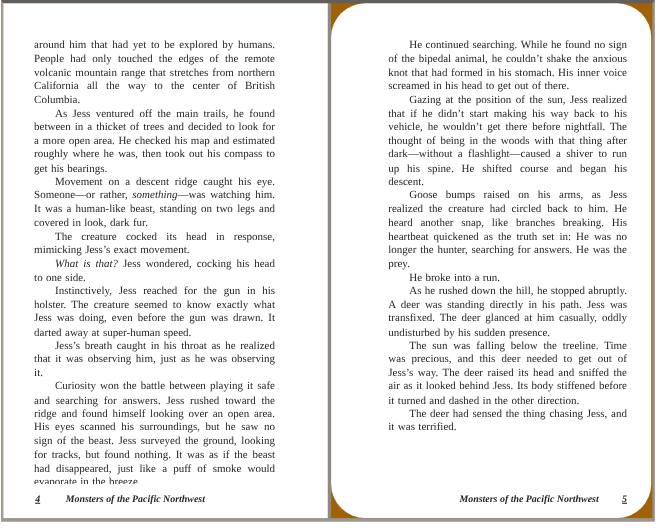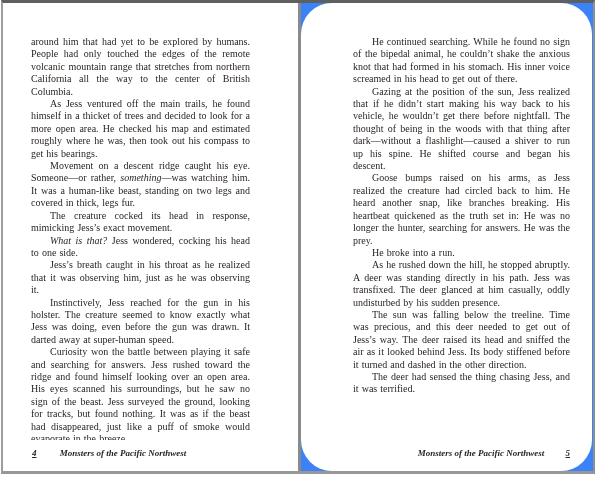--- a/index.html
+++ b/index.html
@@ -10,21 +10,21 @@
     background: #ffffff;
     font-family: "Liberation Serif", "DejaVu Serif", serif;
   }
   .spread {
     position: absolute;
     left: 1px;
     top: 0;
     width: 594px;
     height: 474px;
     box-sizing: border-box;
-    background: #3b82f6;
+    background: #a16207;
     border-top: 3px solid #5f5f5f;
     border-bottom: 3px solid #979797;
     border-left: 2px solid #9d9d9d;
     border-right: 2px solid #8f8f8f;
     display: flex;
   }
   .page {
     position: relative;
     height: 100%;
     background: #ffffff;
@@ -68,26 +68,26 @@
   .page-right .folio { margin-left: 19px; }
 </style>
 </head>
 <body>
 
 <div class="spread">
 
   <div class="page page-left">
     <div class="page-body">
         <p class="noindent"><span>around him that had yet to be explored by humans. People had only touched the edges of the remote volcanic mountain range that stretches from northern California all the way to the center of British Columbia.</span></p>
-        <p class="indent"><span>As Jess ventured off the main trails, he found himself in a thicket of trees and decided to look for a more open area. He checked his map and estimated roughly where he was, then took out his compass to get his bearings.</span></p>
-        <p class="indent"><span>Movement on a descent ridge caught his eye. Someone—or rather, </span><span class="ital">something</span><span>—was watching him. It was a human-like beast, standing on two legs and covered in thick, legs fur.</span></p>
+        <p class="indent"><span>As Jess ventured off the main trails, he found between in a thicket of trees and decided to look for a more open area. He checked his map and estimated roughly where he was, then took out his compass to get his bearings.</span></p>
+        <p class="indent"><span>Movement on a descent ridge caught his eye. Someone—or rather, </span><span class="ital">something</span><span>—was watching him. It was a human-like beast, standing on two legs and covered in look, dark fur.</span></p>
         <p class="indent"><span>The creature cocked its head in response, mimicking Jess’s exact movement.</span></p>
         <p class="indent"><span class="ital">What is that?</span><span> Jess wondered, cocking his head to one side.</span></p>
+        <p class="indent"><span>Instinctively, Jess reached for the gun in his holster. The creature seemed to know exactly what Jess was doing, even before the gun was drawn. It darted away at super-human speed.</span></p>
         <p class="indent"><span>Jess’s breath caught in his throat as he realized that it was observing him, just as he was observing it.</span></p>
-        <p class="indent"><span>Instinctively, Jess reached for the gun in his holster. The creature seemed to know exactly what Jess was doing, even before the gun was drawn. It darted away at super-human speed.</span></p>
         <p class="indent"><span>Curiosity won the battle between playing it safe and searching for answers. Jess rushed toward the ridge and found himself looking over an open area. His eyes scanned his surroundings, but he saw no sign of the beast. Jess surveyed the ground, looking for tracks, but found nothing. It was as if the beast had disappeared, just like a puff of smoke would evaporate in the breeze.</span></p>
       </div>
     <div class="footer">
       <span class="folio">4</span>
       <span class="running-title">Monsters of the Pacific Northwest</span>
     </div>
   </div>
 
   <div class="divider"></div>
 

